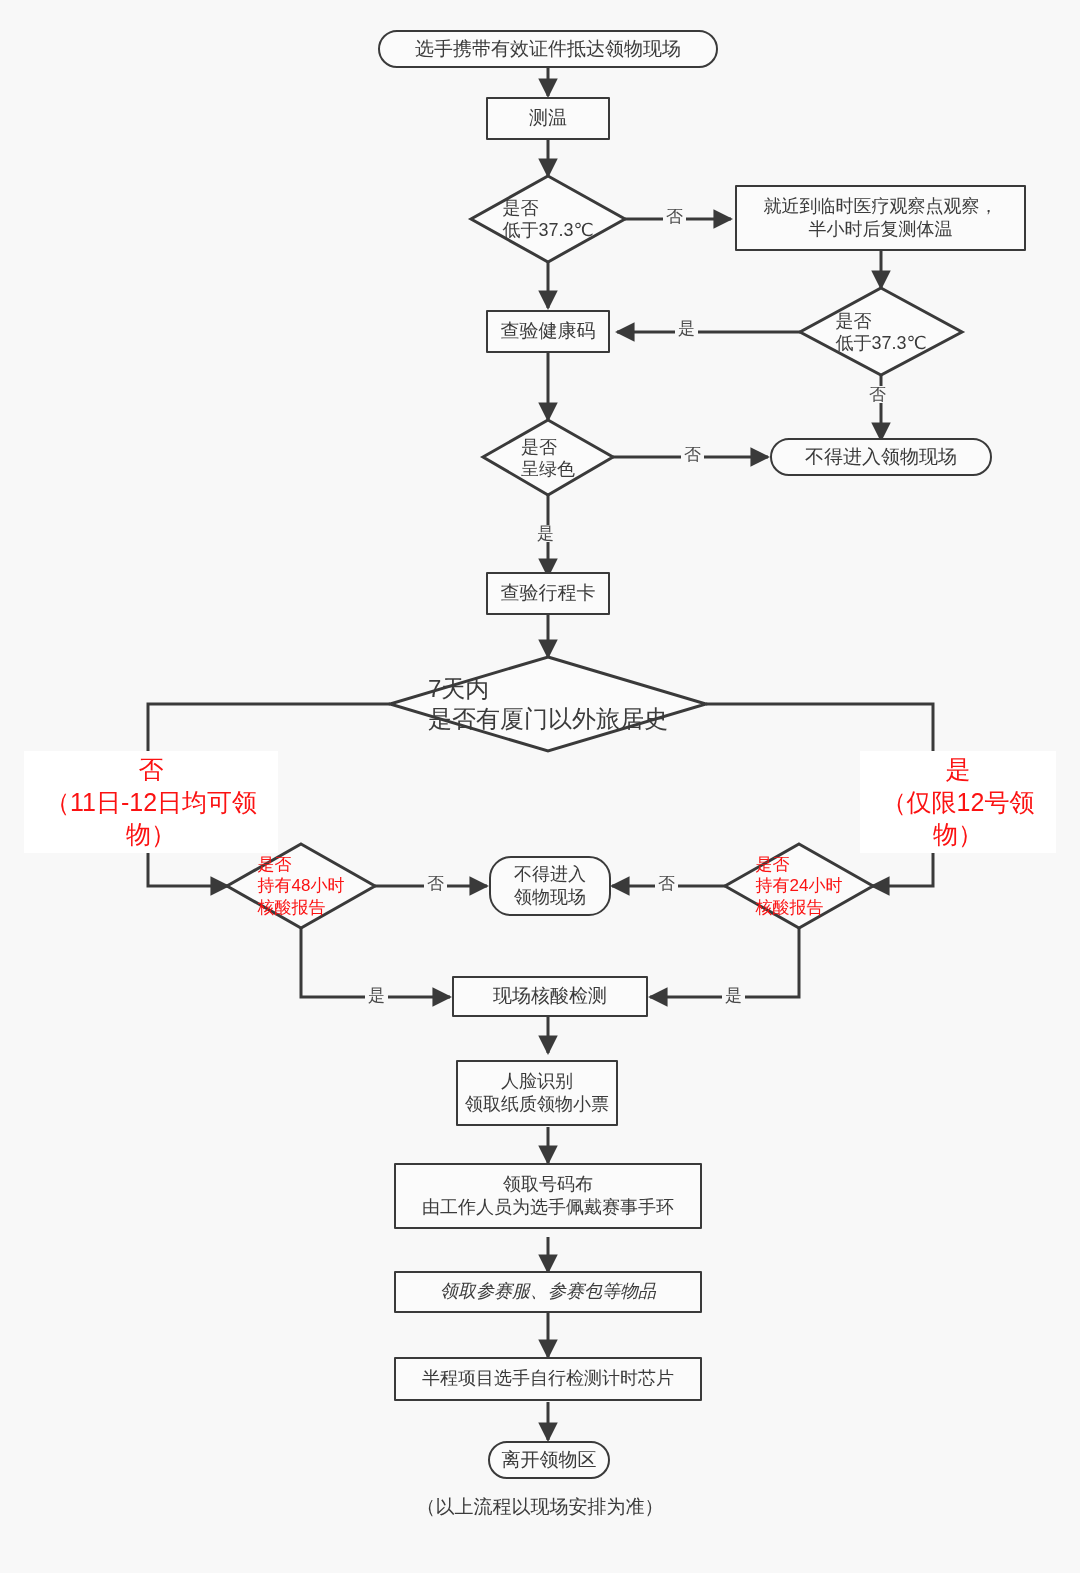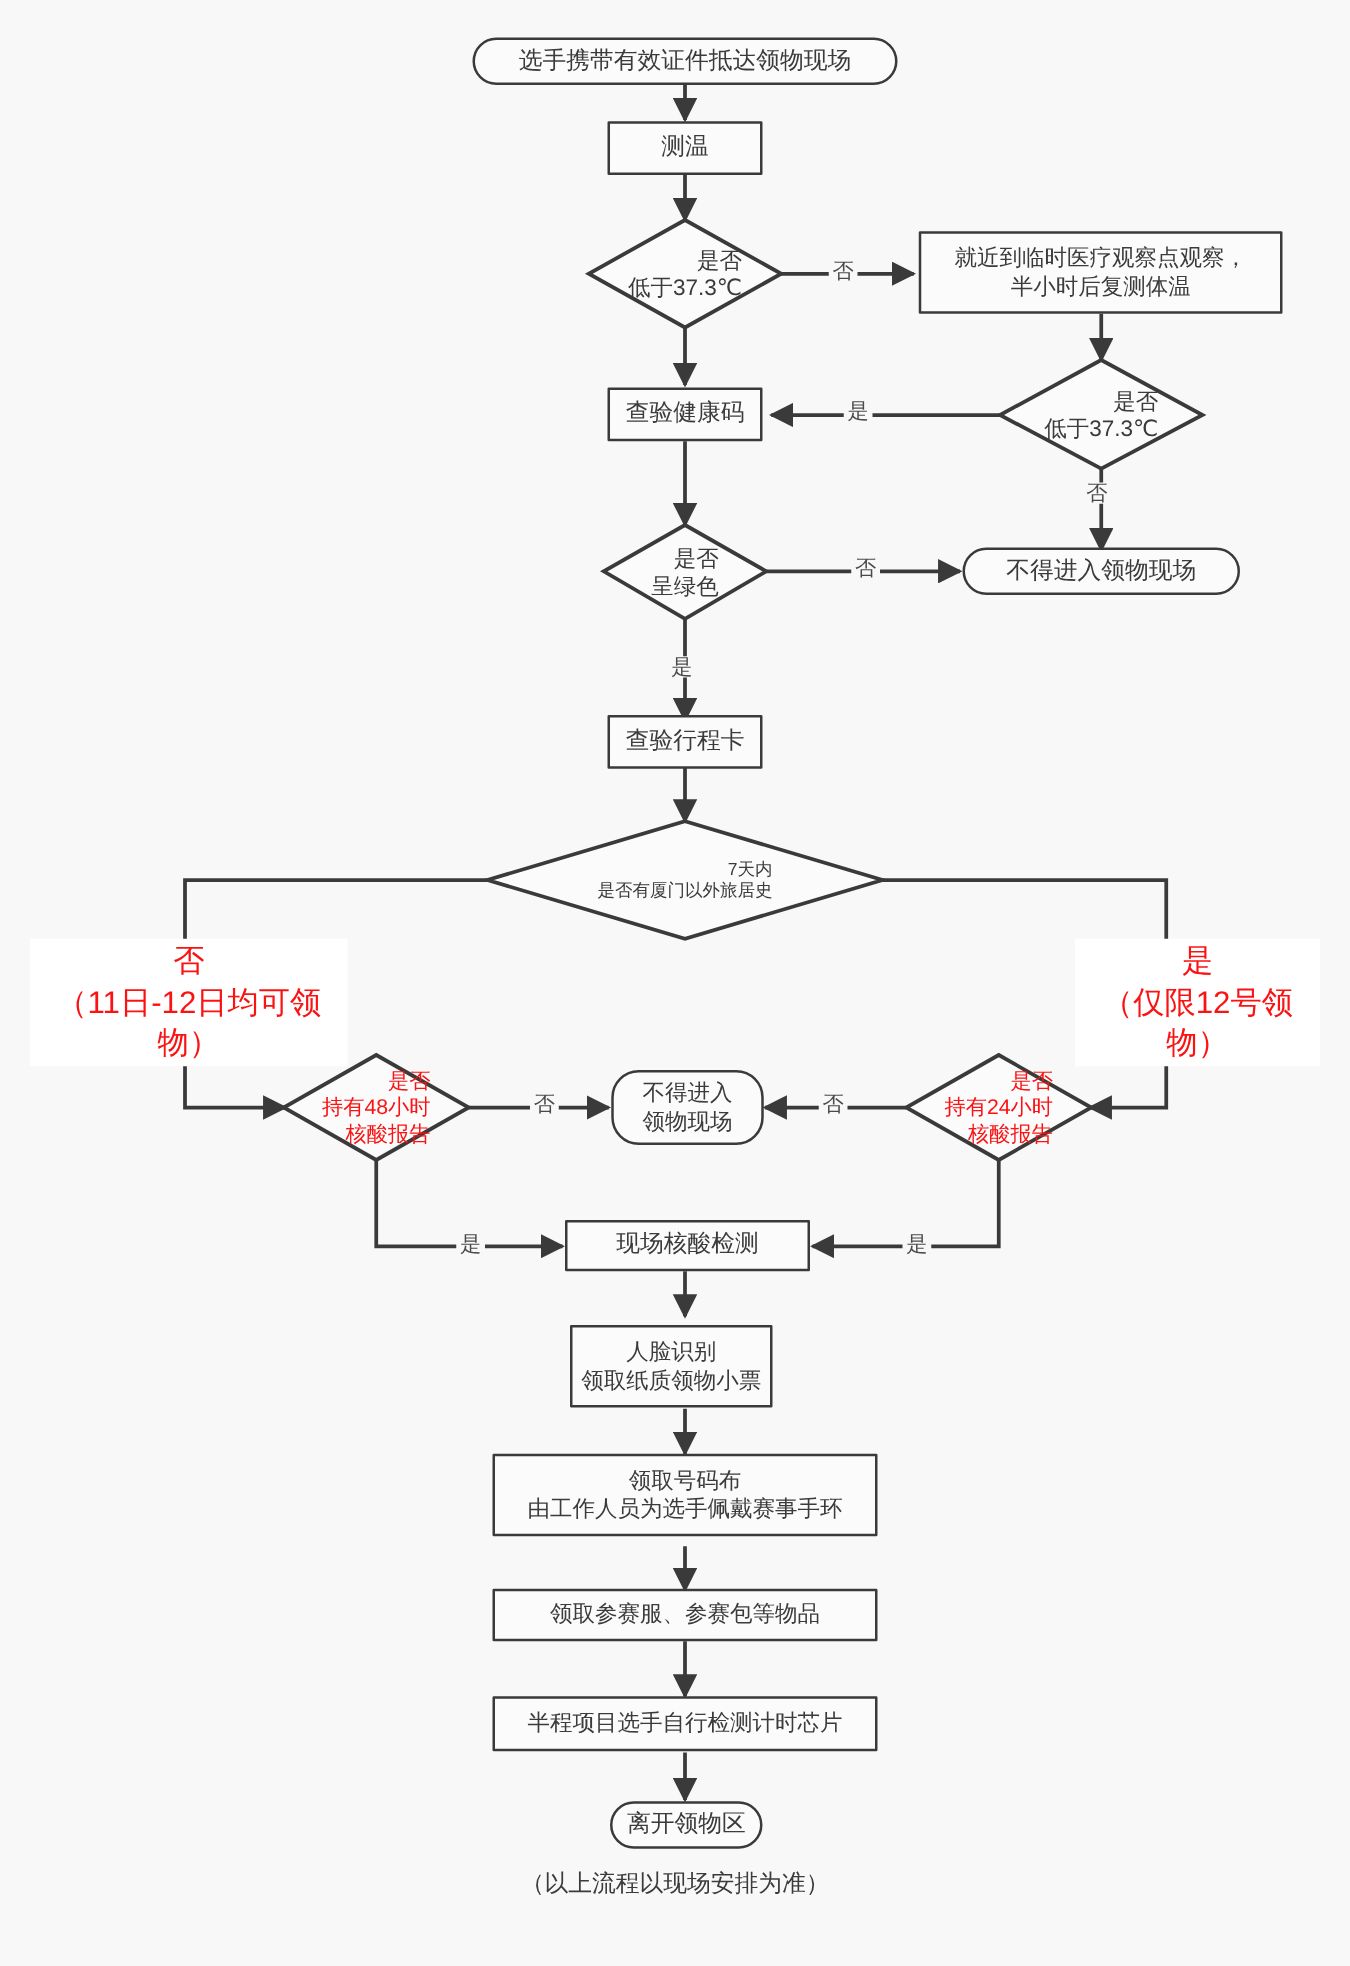--- a/index.html
+++ b/index.html
@@ -47,21 +47,21 @@
   }
   .diamond-wrap {
     position: absolute;
     z-index: 3;
     display: flex;
     align-items: center;
     justify-content: center;
   }
   .diamond-label {
     position: relative;
-    text-align: right;
+    text-align: left;
     color: #3b3b3b;
     line-height: 1.25;
     white-space: pre-line;
     z-index: 4;
     pointer-events: none;
   }
   .diamond-label.red {
     color: #fb1212;
   }
   .edge-label {
@@ -182,21 +182,21 @@
   <div class="diamond-wrap" style="left:483px; top:420px; width:130px; height:76px;">
     <span class="diamond-label" style="font-size:18px;">是否
 呈绿色</span>
   </div>
 
   <div class="node terminator" style="left:770px; top:438px; width:222px; height:38px; font-size:19px;">不得进入领物现场</div>
 
   <div class="node process" style="left:486px; top:572px; width:124px; height:43px; font-size:19px;">查验行程卡</div>
 
   <div class="diamond-wrap" style="left:390px; top:657px; width:316px; height:94px;">
-    <span class="diamond-label" style="font-size:14px;">7天内
+    <span class="diamond-label" style="font-size:24px;">7天内
 是否有厦门以外旅居史</span>
   </div>
 
   <div class="diamond-wrap" style="left:227px; top:844px; width:148px; height:84px;">
     <span class="diamond-label red" style="font-size:17px;">是否
 持有48小时
 核酸报告</span>
   </div>
 
   <div class="diamond-wrap" style="left:725px; top:844px; width:148px; height:84px;">
@@ -209,21 +209,21 @@
 领物现场</div>
 
   <div class="node process" style="left:452px; top:976px; width:196px; height:41px; font-size:19px;text-align:center;">现场核酸检测</div>
 
   <div class="node process" style="left:456px; top:1060px; width:162px; height:66px; font-size:18px;">人脸识别
 领取纸质领物小票</div>
 
   <div class="node process" style="left:394px; top:1163px; width:308px; height:66px; font-size:18px;">领取号码布
 由工作人员为选手佩戴赛事手环</div>
 
-  <div class="node process" style="left:394px; top:1271px; width:308px; height:42px; font-size:18px;">领取参赛服、参赛包等物品</div>
+  <div class="node process" style="left:394px; top:1271px; width:308px; height:42px; font-size:18px;font-style:italic;">领取参赛服、参赛包等物品</div>
 
   <div class="node process" style="left:394px; top:1357px; width:308px; height:44px; font-size:18px;">半程项目选手自行检测计时芯片</div>
 
   <div class="node terminator" style="left:488px; top:1441px; width:122px; height:38px; font-size:19px;">离开领物区</div>
 
   <div class="edge-label" style="left:663px; top:208px; font-size:17px;">否</div>
 
   <div class="edge-label" style="left:675px; top:320px; font-size:17px;">是</div>
 
   <div class="edge-label" style="left:866px; top:386px; font-size:17px;">否</div>

